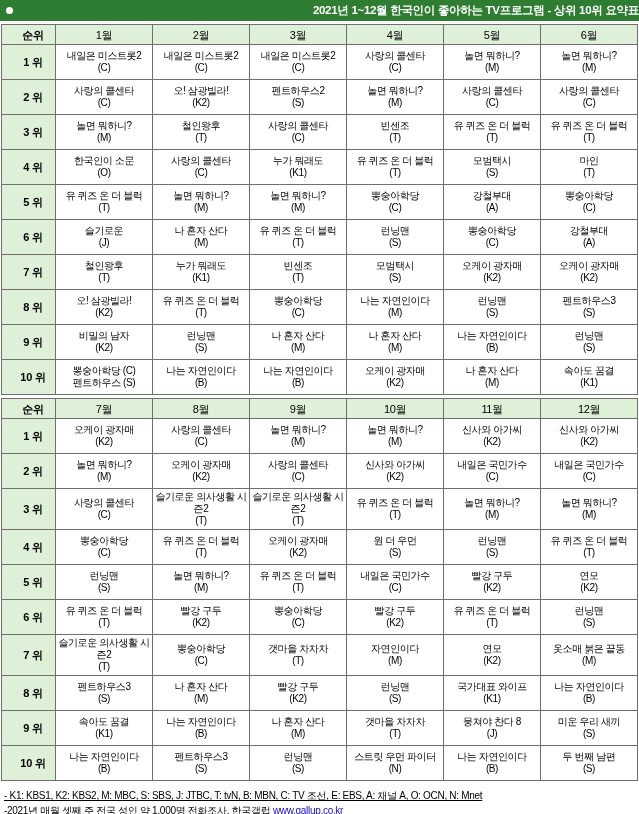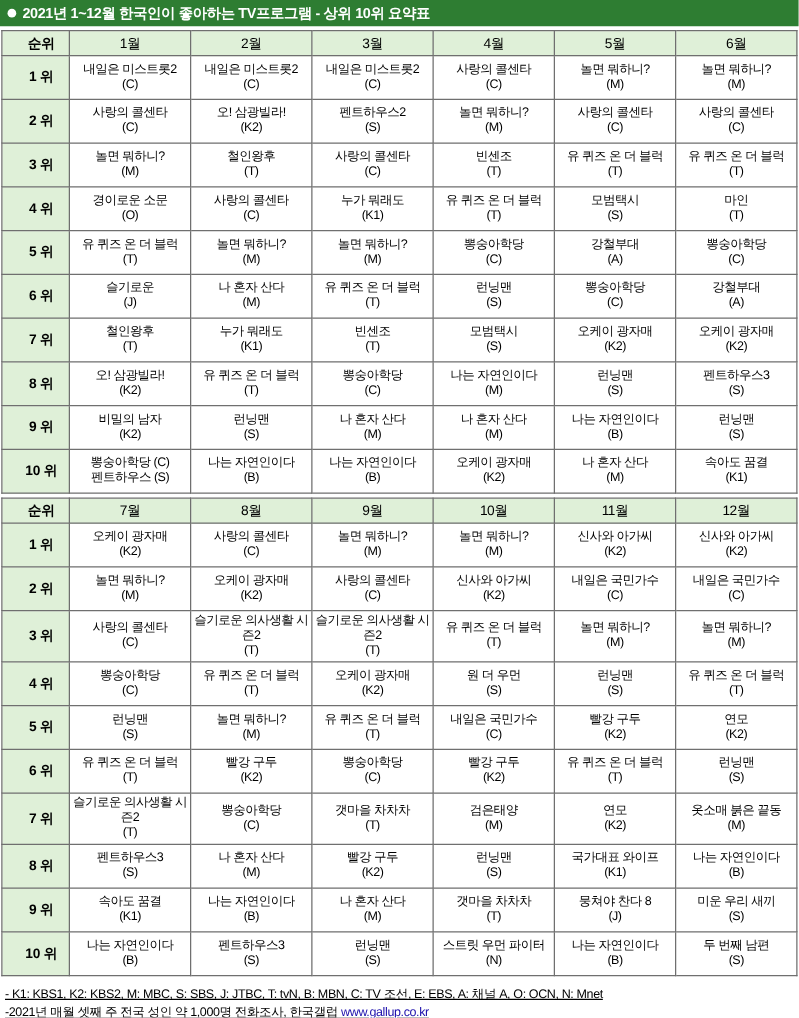--- a/index.html
+++ b/index.html
@@ -25,20 +25,21 @@
   .title-bar {
     background: #2e7d32;
     color: #ffffff;
     height: 21px;
     display: flex;
     align-items: center;
     padding-left: 6px;
     font-size: 11.5px;
     font-weight: bold;
     letter-spacing: -0.3px;
+    justify-content: space-between;
   }
   .title-bullet {
     width: 7px;
     height: 7px;
     background: #ffffff;
     border-radius: 50%;
     margin-right: 5px;
     flex: 0 0 auto;
   }
   
@@ -197,21 +198,21 @@
             <span class="net">(T)</span>
           </td>
           <td class="cell">
             <span class="nm">유 퀴즈 온 더 블럭</span>
             <span class="net">(T)</span>
           </td>
         </tr>
         <tr>
           <td class="rank-col">4 위</td>
           <td class="cell">
-            <span class="nm">경이로운 소문</span>
+            <span class="nm">한국인이 소문</span>
             <span class="net">(O)</span>
           </td>
           <td class="cell">
             <span class="nm">사랑의 콜센타</span>
             <span class="net">(C)</span>
           </td>
           <td class="cell">
             <span class="nm">누가 뭐래도</span>
             <span class="net">(K1)</span>
           </td>
@@ -575,21 +576,21 @@
           </td>
           <td class="cell">
             <span class="nm">뽕숭아학당</span>
             <span class="net">(C)</span>
           </td>
           <td class="cell">
             <span class="nm">갯마을 차차차</span>
             <span class="net">(T)</span>
           </td>
           <td class="cell">
-            <span class="nm">검은태양</span>
+            <span class="nm">자연인이다</span>
             <span class="net">(M)</span>
           </td>
           <td class="cell">
             <span class="nm">연모</span>
             <span class="net">(K2)</span>
           </td>
           <td class="cell">
             <span class="nm">옷소매 붉은 끝동</span>
             <span class="net">(M)</span>
           </td>

